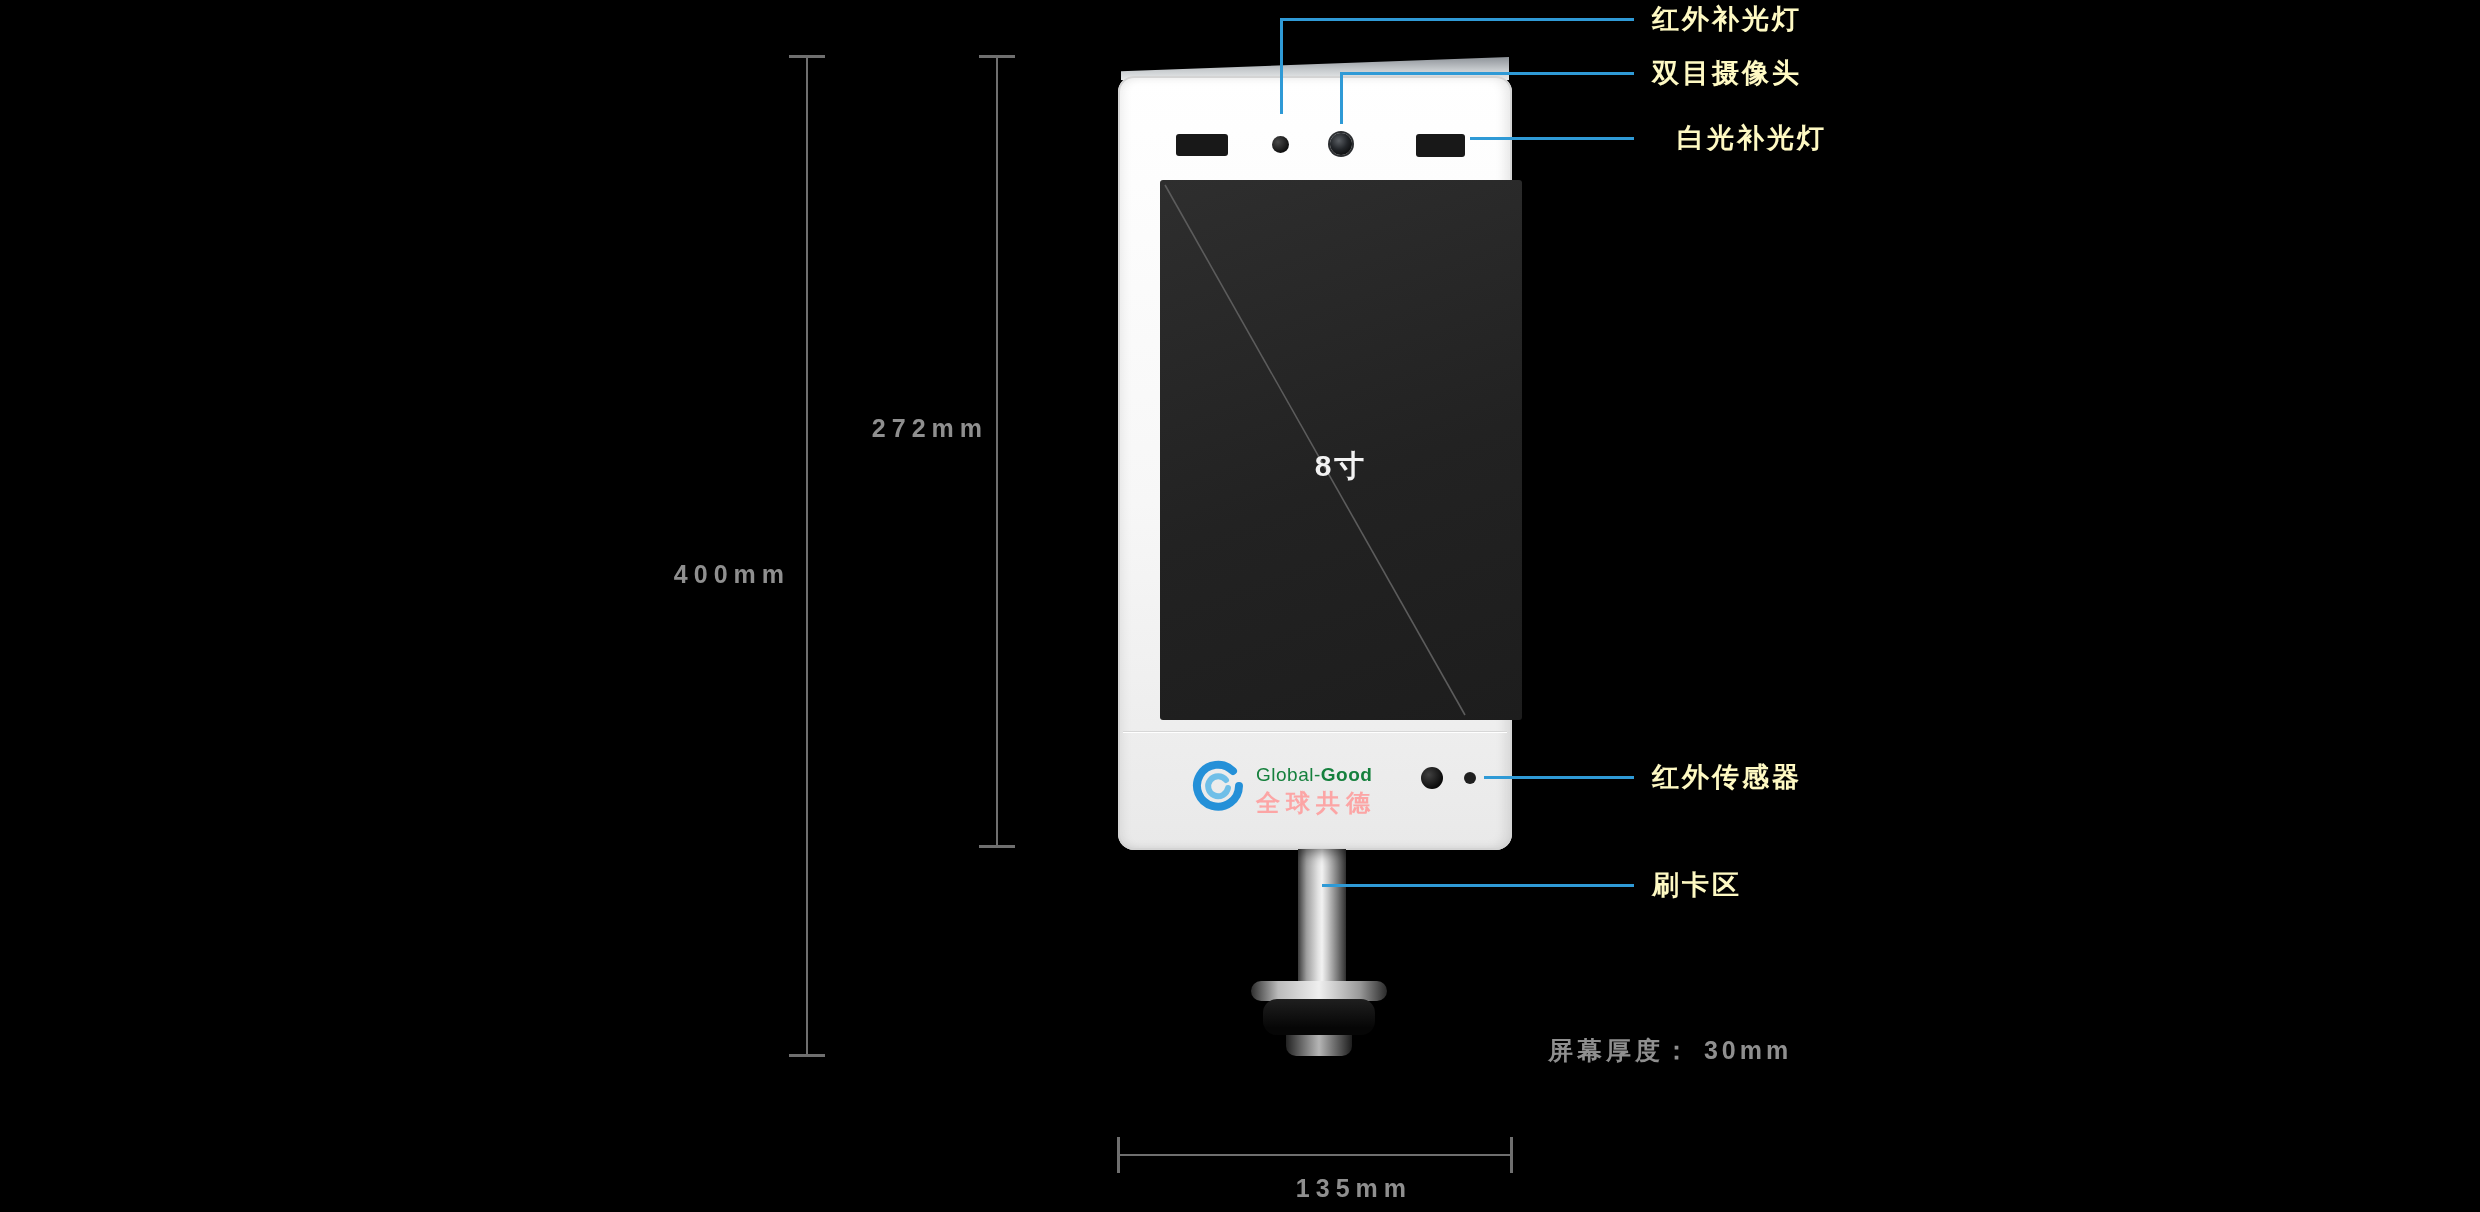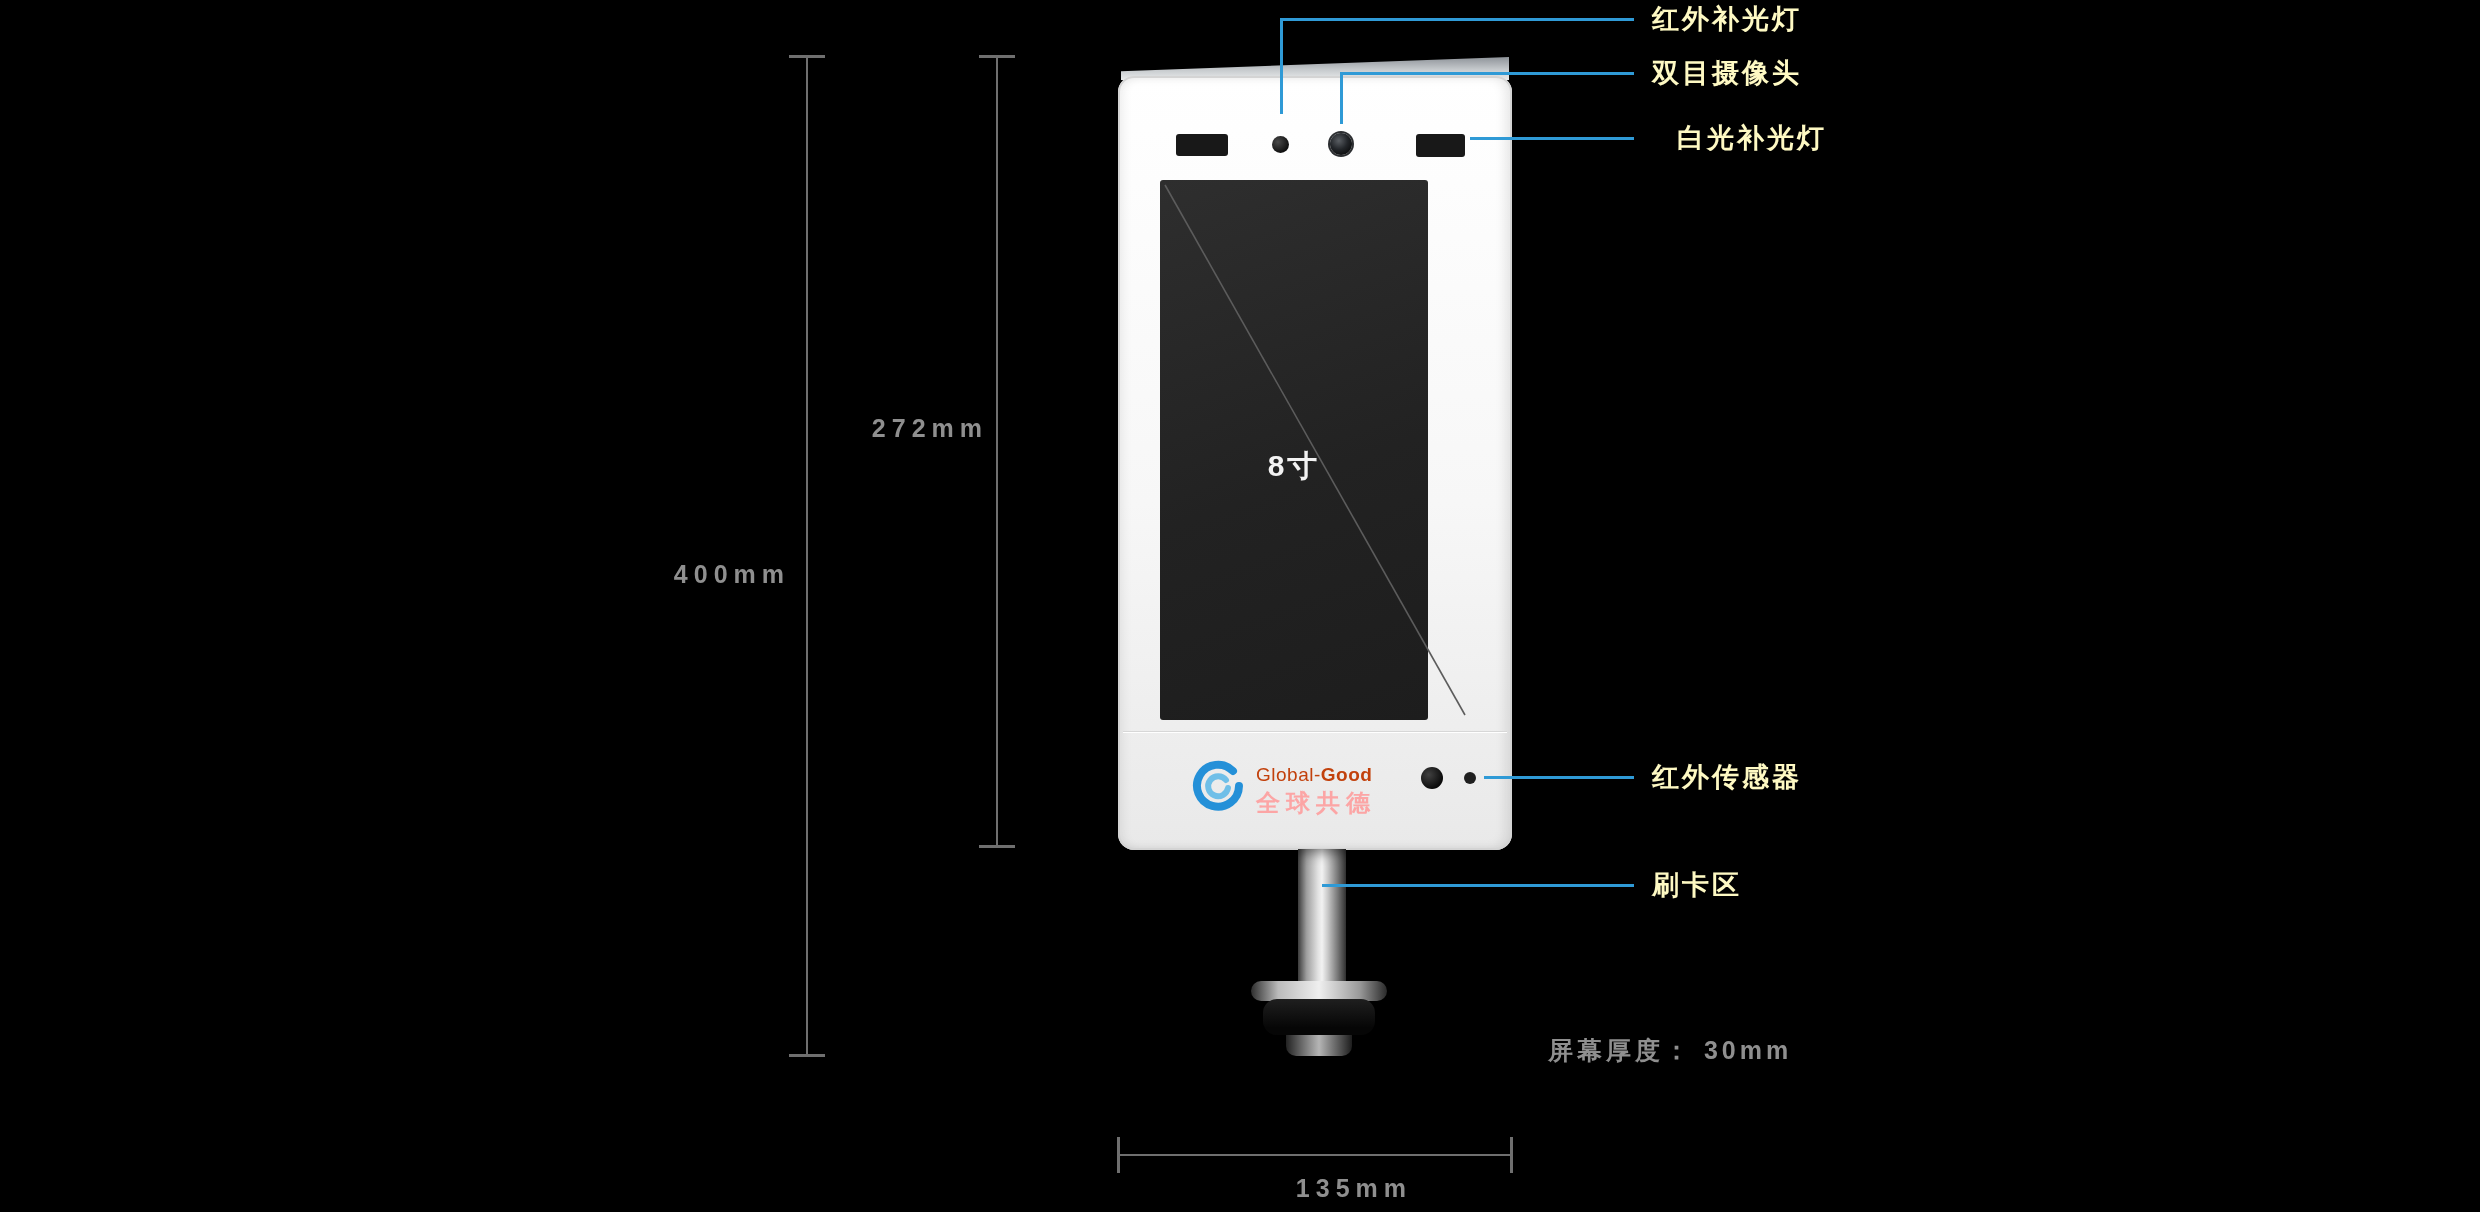--- a/index.html
+++ b/index.html
@@ -26,31 +26,31 @@
   .led-dot{
     left:1272px;top:136px;width:17px;height:17px;border-radius:50%;
     background:radial-gradient(circle at 35% 35%,#4a4a4a 0%,#101010 70%);
   }
   .camera-dot{
     left:1330px;top:133px;width:22px;height:22px;border-radius:50%;
     background:radial-gradient(circle at 40% 35%,#5a5e63 0%,#23262a 45%,#0c0d0e 78%);
     box-shadow:0 0 0 2px #2c2e31;
   }
   .screen{
-    left:1160px;top:180px;width:268px;height:540px;border-radius:3px;
+    left:1160px;top:180px;width:362px;height:540px;border-radius:3px;
     background:linear-gradient(160deg,#2e2e2e 0%,#222222 55%,#1d1d1d 100%);
   }
   .screen svg{position:absolute;left:0;top:0;}
   .screen-size-label{
     position:absolute;left:50%;top:53%;transform:translate(-50%,-50%);
     color:#f2f2f2;font-size:30px;font-weight:700;letter-spacing:3px;
   }
   .chin-seam{left:1123px;top:731px;width:384px;height:1px;background:#d7d7d7;box-shadow:0 1px 0 #ffffff;}
   .logo-mark{left:1190px;top:758px;width:56px;height:56px;}
-  .brand-en{left:1256px;top:764px;color:#c2410c;font-size:19px;letter-spacing:.5px;}
+  .brand-en{left:1256px;top:764px;color:#15803d;font-size:19px;letter-spacing:.5px;}
   .brand-en .bold{font-weight:700;}
   .brand-cn{left:1256px;top:787px;color:#fca5a5;font-size:24px;font-weight:700;letter-spacing:6px;}
   .ir-dot-big{
     left:1421px;top:767px;width:22px;height:22px;border-radius:50%;
     background:radial-gradient(circle at 35% 35%,#414141 0%,#0a0a0a 72%);
   }
   .ir-dot-small{left:1464px;top:772px;width:12px;height:12px;border-radius:50%;background:#1f1f1f;}
   .pole{
     left:1298px;top:849px;width:48px;height:138px;
     background:linear-gradient(90deg,#3f3f3f 0%,#9f9f9f 18%,#e3e3e3 42%,#f2f2f2 50%,#c9c9c9 62%,#6e6e6e 85%,#333 100%);

